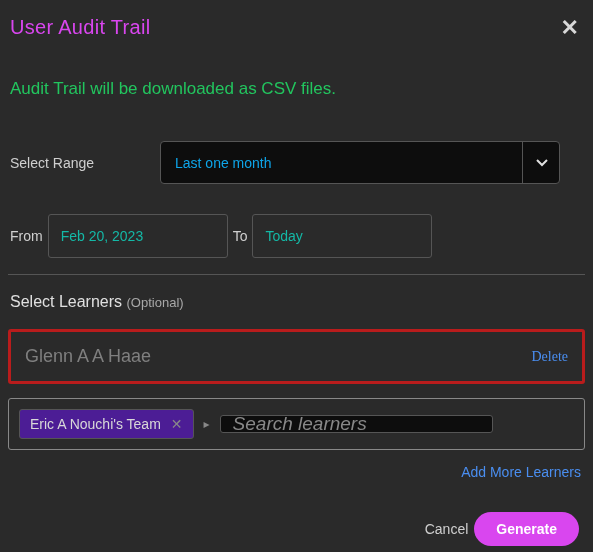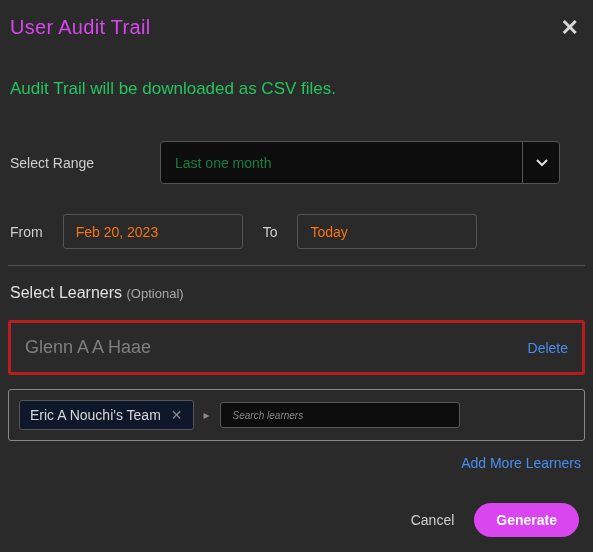--- a/index.html
+++ b/index.html
@@ -57,53 +57,53 @@
     flex: 0 0 400px;
   }
   .select {
     background: #0d0d0d;
     border: 1px solid #555;
     border-radius: 4px;
     height: 43px;
     display: flex;
     align-items: center;
     padding: 0 14px;
-    color: #15803d;
+    color: #0ea5e9;
     font-size: 14px;
     cursor: pointer;
   }
   .select-chevron {
     position: absolute;
     right: 0;
     top: 0;
     bottom: 0;
     width: 38px;
     border-left: 1px solid #555;
     display: flex;
     align-items: center;
     justify-content: center;
     color: #e0e0e0;
     font-size: 13px;
   }
   .date-row {
     display: flex;
     align-items: center;
-    gap: 20px;
+    gap: 5px;
     margin-bottom: 16px;
     padding-left: 2px;
   }
   .date-label { color: #cfcfcf; font-size: 14px; }
   .date-box {
     background: transparent;
     border: 1px solid #555;
     border-radius: 3px;
-    height: 35px;
+    height: 44px;
     min-width: 180px;
     padding: 16px 12px;
-    color: #f97316;
+    color: #14b8a6;
     font-size: 14px;
     display: flex;
     align-items: center;
   }
   .divider {
     border: none;
     border-top: 1px solid #555;
     margin: 12px 0 18px 0;
   }
   .section-title {
@@ -126,32 +126,33 @@
     justify-content: space-between;
   }
   .learner-name {
     color: #7f7f7f;
     font-size: 18px;
   }
   .delete-link {
     color: #4a8ef0;
     font-size: 14px;
     cursor: pointer;
+    font-family: Liberation Serif, serif;
   }
   .learner-box2 {
     border: 1px solid #888;
     border-radius: 3px;
     padding: 10px 10px;
     margin-bottom: 14px;
     display: flex;
     align-items: center;
     gap: 10px;
   }
   .chip {
-    background: #0f172a;
+    background: #4c1d95;
     border: 1px solid #555;
     border-radius: 3px;
     padding: 6px 10px;
     display: flex;
     align-items: center;
     gap: 10px;
     color: #d8d8d8;
     font-size: 14px;
   }
   .chip-x {
@@ -160,41 +161,41 @@
     cursor: pointer;
   }
   .arrow-icon {
     color: #888;
     font-size: 12px;
   }
   .search-input {
     background: #0d0d0d;
     border: 1px solid #555;
     border-radius: 3px;
-    height: 26px;
+    height: 18px;
     flex: 0 0 240px;
     padding: 0 12px;
     color: #d0d0d0;
-    font-size: 10px;
+    font-size: 19px;
     font-style: italic;
   }
   .search-input::placeholder { color: #888; font-style: italic; }
   .add-more {
     text-align: right;
     color: #4a8ef0;
     font-size: 14px;
     cursor: pointer;
     margin-bottom: 32px;
     padding-right: 4px;
   }
   .footer {
     display: flex;
     justify-content: flex-end;
     align-items: center;
-    gap: 20px;
+    gap: 6px;
     padding-right: 6px;
   }
   .cancel {
     color: #cfcfcf;
     font-size: 14px;
     cursor: pointer;
   }
   .generate {
     background: #d946ef;
     border: none;

